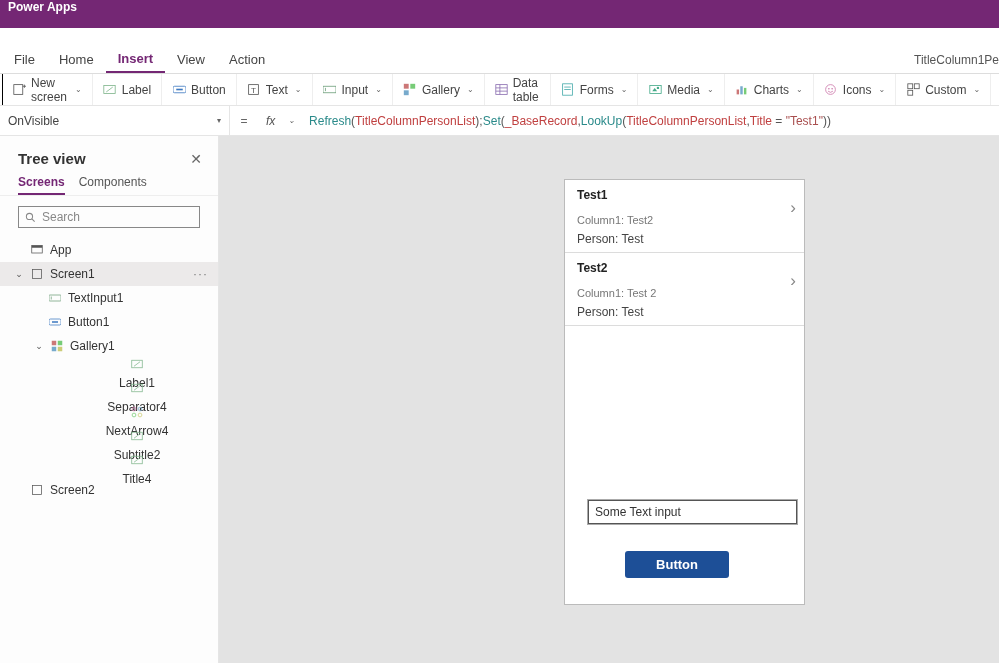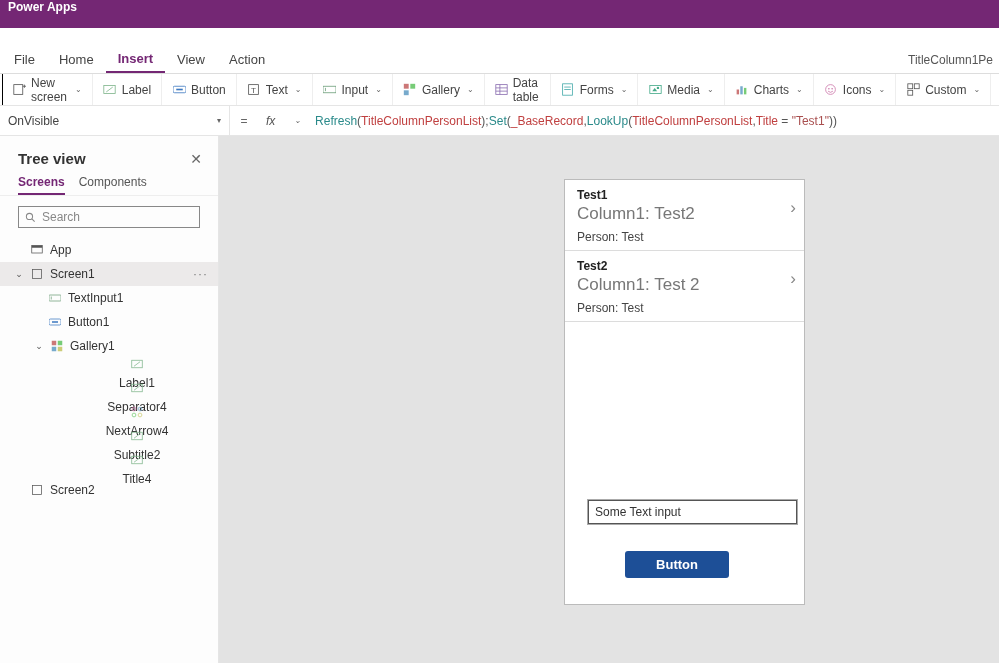--- a/index.html
+++ b/index.html
@@ -47,21 +47,21 @@
       align-items: center;
       color: #444;
     }
     .top-menu-item.active {
       color: #742774;
       border-bottom: 2px solid #742774;
       font-weight: 600;
     }
     .top-menu-right {
       position: absolute;
-      right: 6px;
+      right: 0;
       color: #555;
       font-size: 12px;
     }
 
     
     .ribbon {
       height: 32px;
       border-bottom: 1px solid #e5e5e5;
       display: flex;
       align-items: center;
@@ -119,21 +119,21 @@
       text-align: center;
       color: #666;
     }
     .fx-label {
       padding: 0 8px;
       font-style: italic;
       font-family: "Segoe UI", serif;
       color: #555;
       display: flex;
       align-items: center;
-      gap: 17px;
+      gap: 11px;
     }
     .formula-text {
       flex: 1;
       padding: 0 6px;
       font-family: Consolas, monospace;
       font-size: 12px;
       white-space: nowrap;
       overflow: hidden;
     }
     .tok-fn { color: #2a8a8a; }
@@ -265,23 +265,23 @@
       padding: 8px 12px 6px 12px;
       border-bottom: 1px solid #dcdcdc;
       position: relative;
     }
     .g-title {
       font-size: 12px;
       font-weight: 600;
       color: #222;
     }
     .g-sub {
-      font-size: 17px;
+      font-size: 11px;
       color: #777;
-      margin-top: 2px;
+      margin-top: 12px;
     }
     .g-person {
       font-size: 12px;
       color: #444;
       margin-top: 6px;
     }
     .g-arrow {
       position: absolute;
       right: 8px;
       top: 18px;

